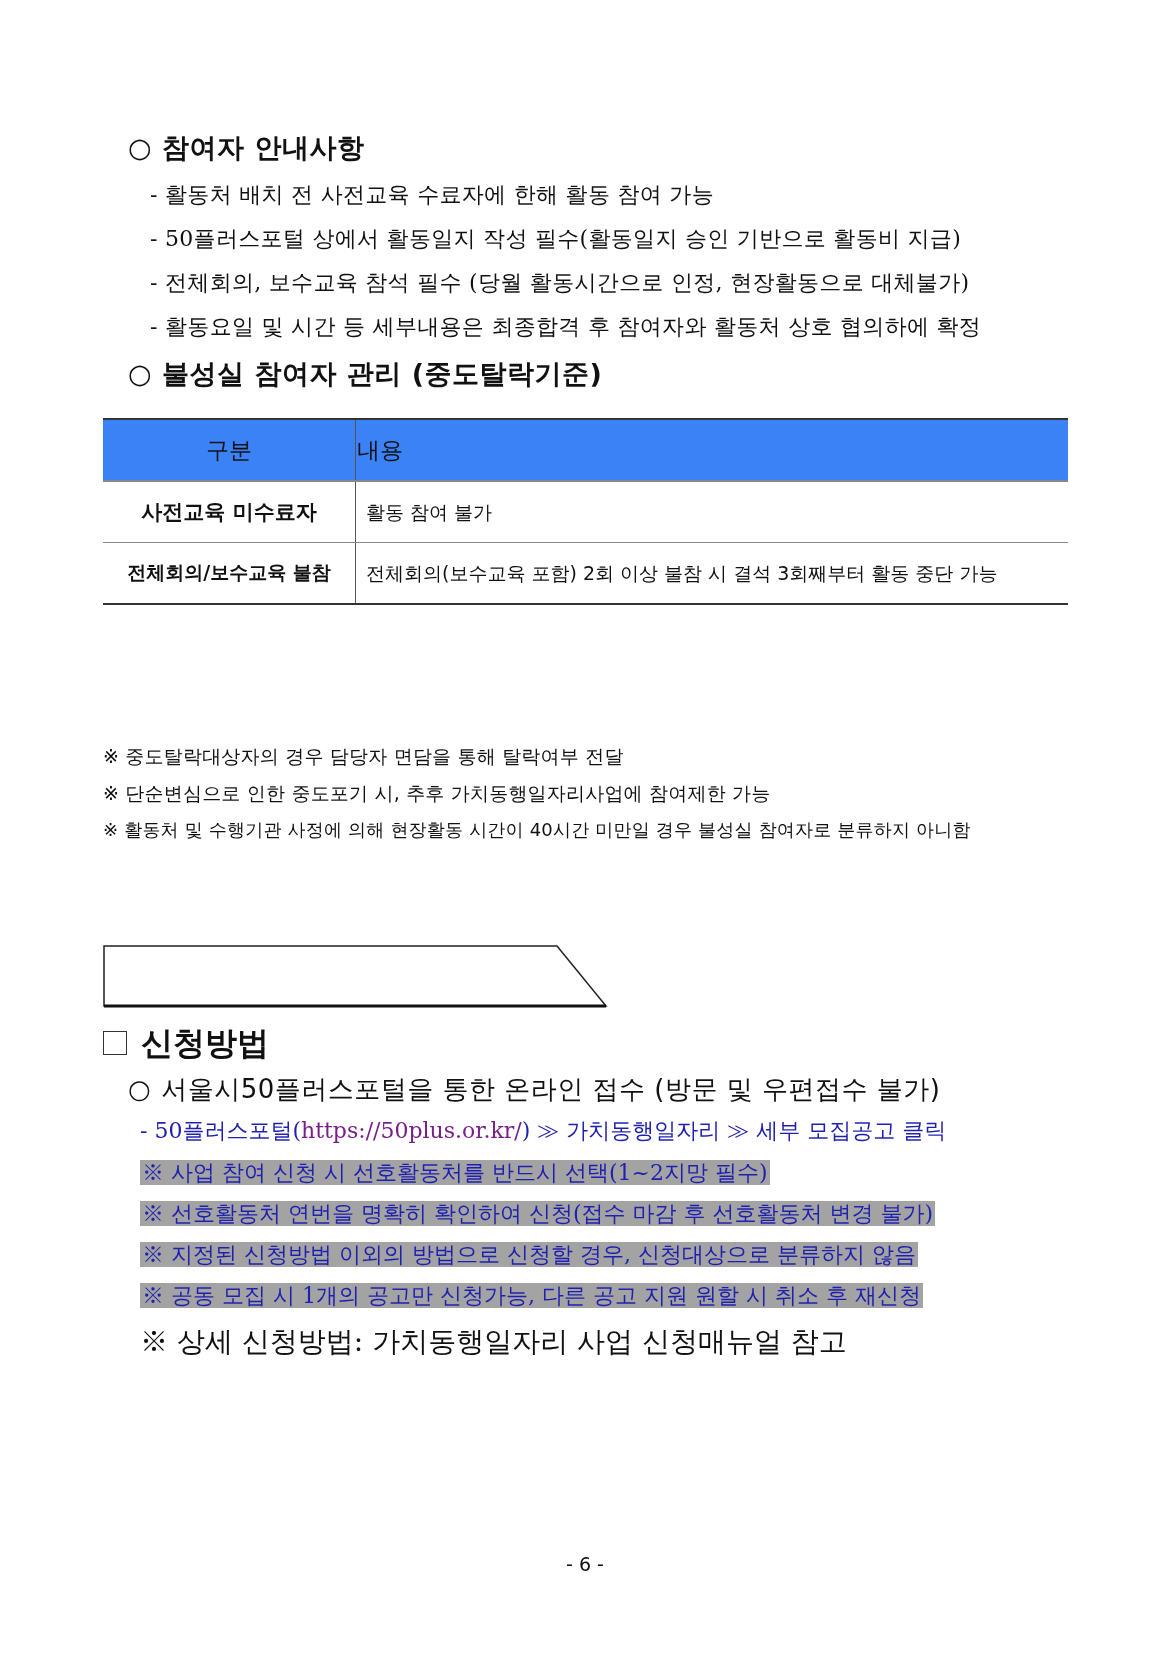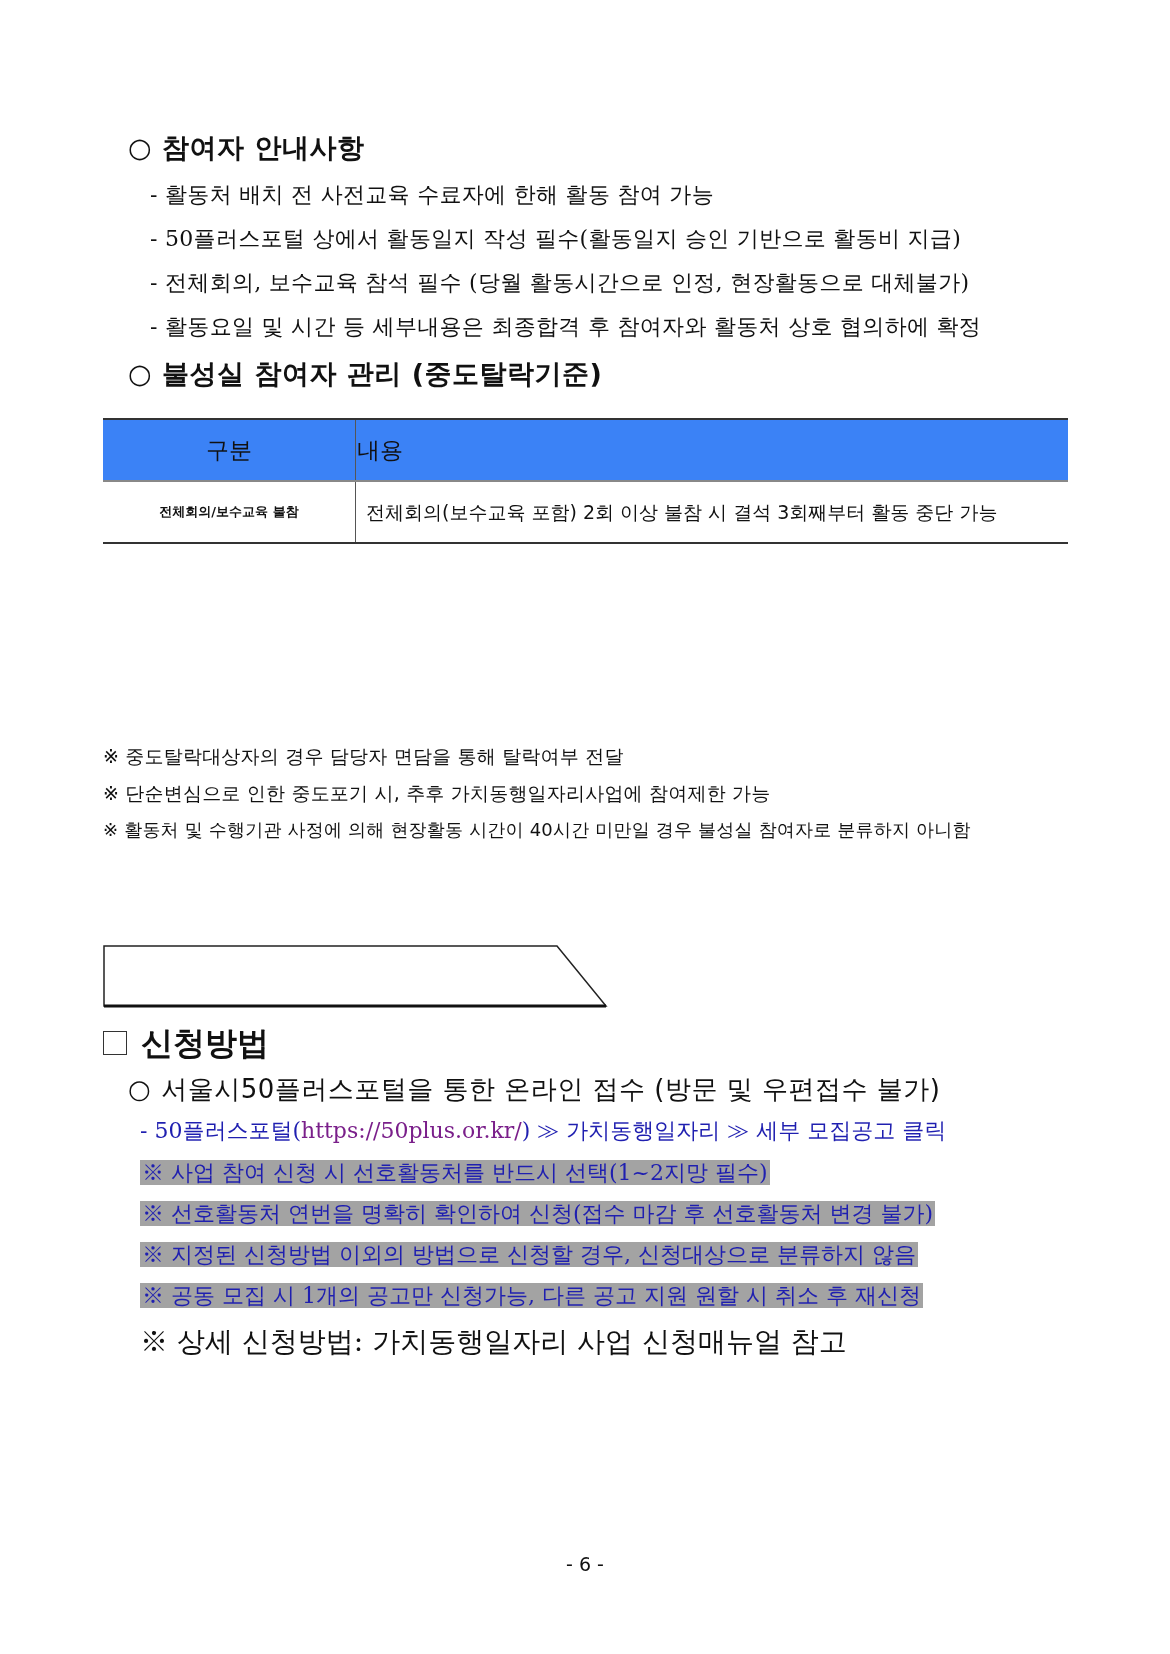--- a/index.html
+++ b/index.html
@@ -56,21 +56,25 @@
 
 <table class="crit">
   <thead>
     <tr>
       <th class="c1">구분</th>
       <th class="c2">내용</th>
     </tr>
   </thead>
   <tbody>
     <tr>
-      <td class="c1" style="font-size:13px;">전체회의/보수교육 불참</td>
+      <td class="c1">사전교육 미수료자</td>
+      <td class="c2">활동 참여 불가</td>
+    </tr>
+    <tr>
+      <td class="c1" style="font-size:19px;">전체회의/보수교육 불참</td>
       <td class="c2">전체회의(보수교육 포함) 2회 이상 불참 시 결석 3회째부터 활동 중단 가능</td>
     </tr>
   </tbody>
 </table>
 
 <div class="abs note" style="top:744px;">※ 중도탈락대상자의 경우 담당자 면담을 통해 탈락여부 전달</div>
 <div class="abs note" style="top:781px;">※ 단순변심으로 인한 중도포기 시, 추후 가치동행일자리사업에 참여제한 가능</div>
 <div class="abs note" style="top:818px; font-size:18px;">※ 활동처 및 수행기관 사정에 의해 현장활동 시간이 40시간 미만일 경우 불성실 참여자로 분류하지 아니함</div>
 
 <div class="sec-box">

